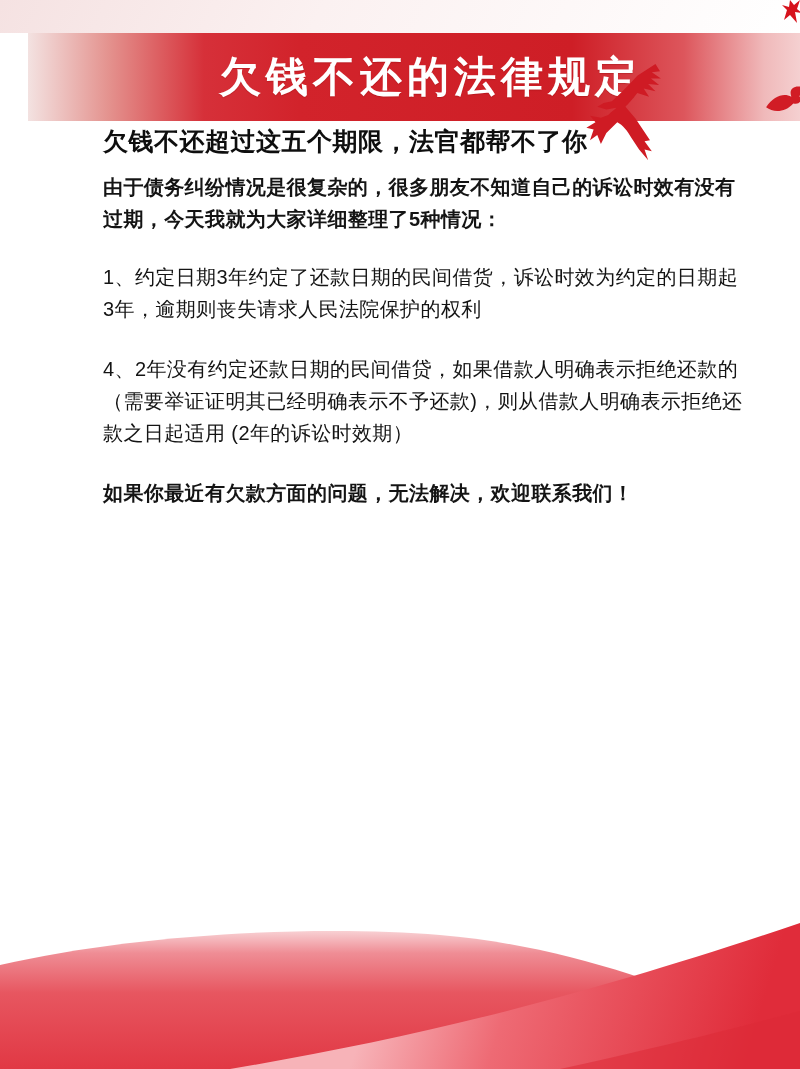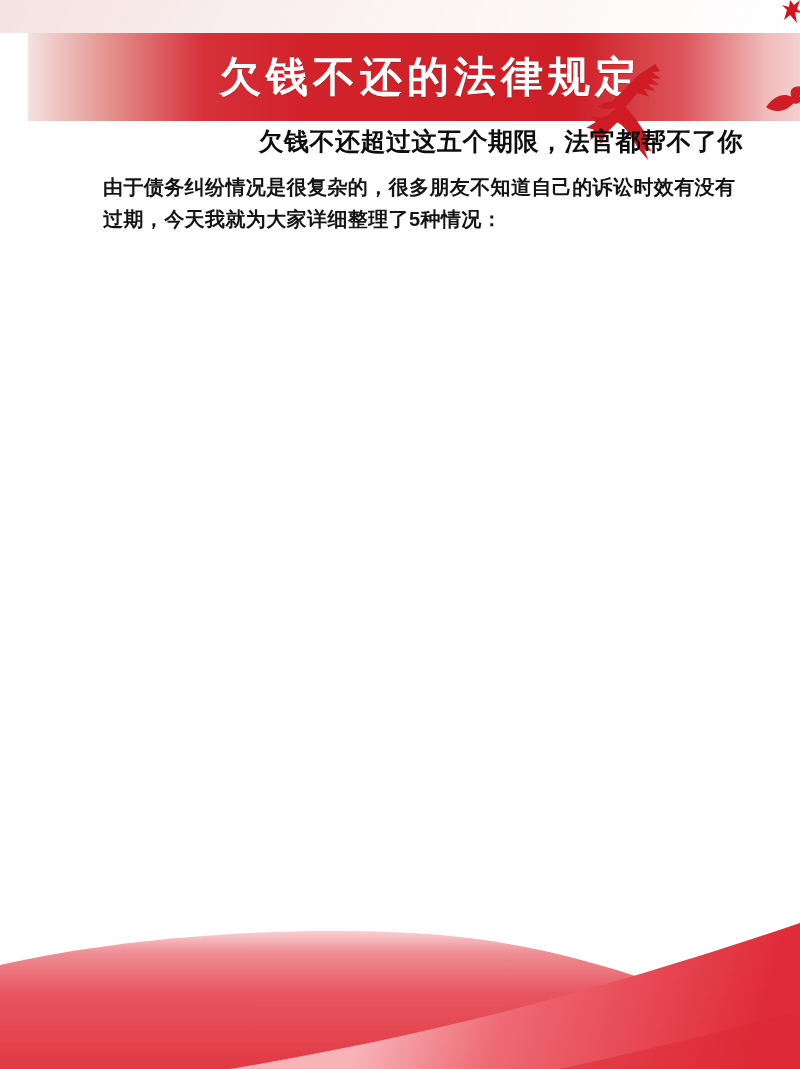--- a/index.html
+++ b/index.html
@@ -45,21 +45,21 @@
   .small-bird{position:absolute;left:763px;top:84px;width:46px;height:34px;}
   .corner-bird{position:absolute;left:782px;top:0px;width:20px;height:26px;}
   
   .content{
     position:absolute;left:103px;top:124px;width:640px;
     color:#141414;
   }
   .heading{
     margin:0 0 13px 0;
     font-size:25px;font-weight:700;letter-spacing:.5px;
-    line-height:34px;color:#0e0e0e;text-align:right;
+    line-height:34px;color:#0e0e0e;
   }
   .para{
     margin:12px 0 28px 0;
     font-size:20px;line-height:32px;letter-spacing:.4px;
     white-space:pre-line;
   }
   .para.bold{font-weight:700;}
   .para.intro{margin-bottom:26px;}
   .para.footer-note{margin-bottom:0;}
   
@@ -93,21 +93,27 @@
     <path fill="#d6121c" d="M8,0 L12,5 L18,0 L15,9 L20,13 L13,12 L15,23 L8,15
       L2,20 L5,10 L0,5 L7,7 Z"></path>
   </svg>
 
   <div class="content">
     <h1 class="heading">欠钱不还超过这五个期限，法官都帮不了你</h1>
 
     <p class="para bold intro">由于债务纠纷情况是很复杂的，很多朋友不知道自己的诉讼时效有没有
 过期，今天我就为大家详细整理了5种情况：</p>
 
+    <p class="para">1、约定日期3年约定了还款日期的民间借货，诉讼时效为约定的日期起
+3年，逾期则丧失请求人民法院保护的权利</p>
+    <p class="para">4、2年没有约定还款日期的民间借贷，如果借款人明确表示拒绝还款的
+（需要举证证明其已经明确表示不予还款)，则从借款人明确表示拒绝还
+款之日起适用 (2年的诉讼时效期）</p>
 
+    <p class="para bold footer-note">如果你最近有欠款方面的问题，无法解决，欢迎联系我们！</p>
   </div>
 
   <svg class="wave" viewBox="0 0 800 150" preserveAspectRatio="none">
     <defs>
       <linearGradient id="hillGrad" x1="0" y1="0" x2="0" y2="1">
         <stop offset="0%" stop-color="#f8d0d3"></stop>
         <stop offset="16%" stop-color="#ef8d95"></stop>
         <stop offset="45%" stop-color="#e75660"></stop>
         <stop offset="100%" stop-color="#e13844"></stop>
       </linearGradient>

